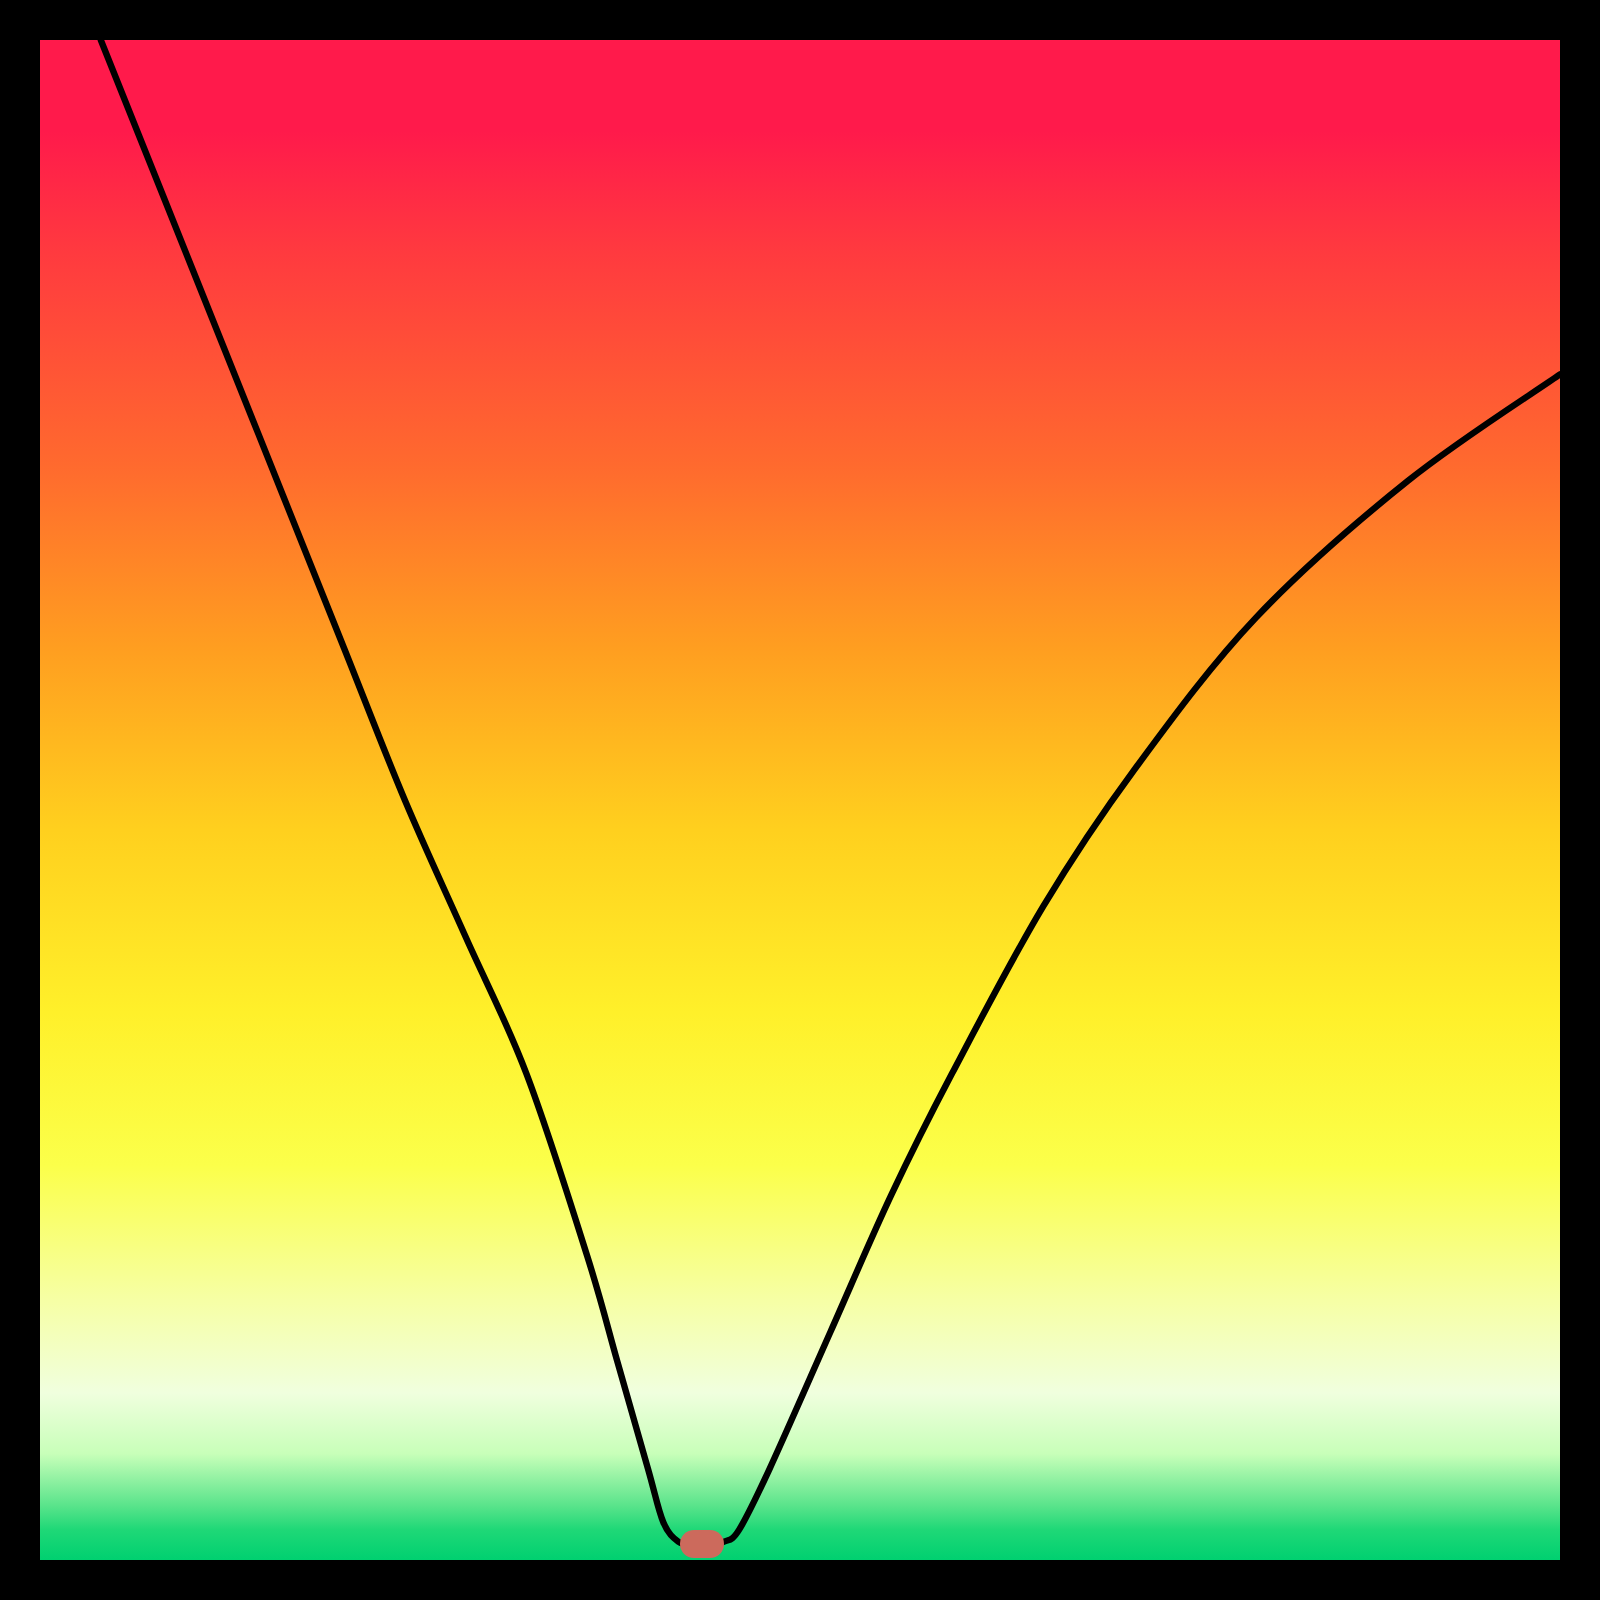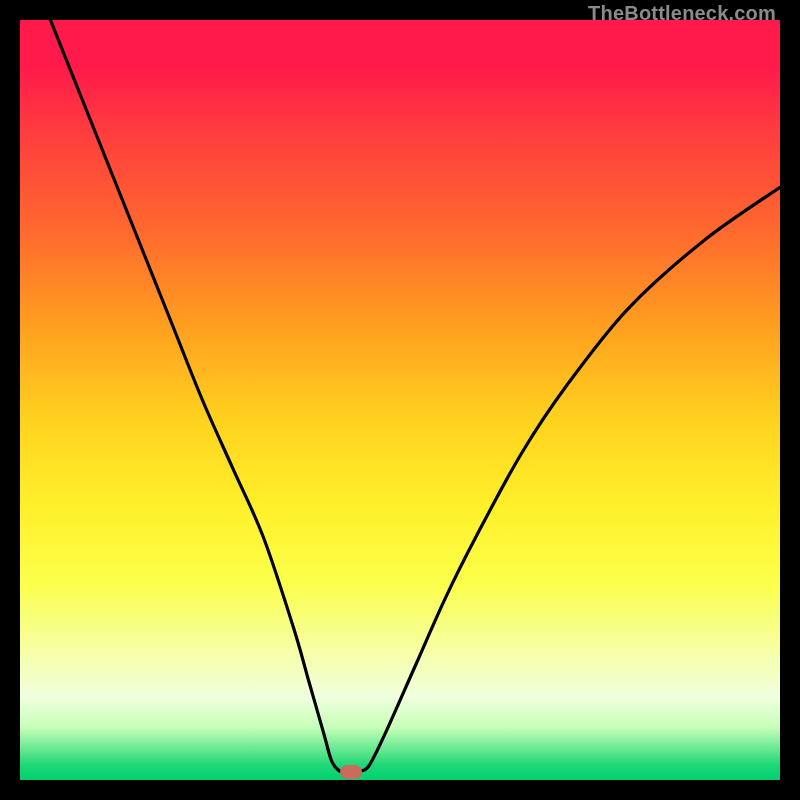--- a/index.html
+++ b/index.html
@@ -58,21 +58,20 @@
     background: #cc6a5c;
     transform: translate(-50%, -50%);
   }
 </style>
 </head>
 <body>
 <div class="frame">
 
   <div class="plot-area"></div>
 
-  <div class="watermark">TheBottleneck.com</div>
 
   <svg class="curve" viewBox="0 0 760 760" preserveAspectRatio="none">
     <path id="curve-path" fill="none" stroke="#000000" stroke-width="3.2" stroke-linecap="round" stroke-linejoin="round" d="M 30.40 0.00 C 35.47 12.67, 50.67 50.67, 60.80 76.00 C 70.93 101.33, 81.07 126.67, 91.20 152.00 C 101.33 177.33, 111.47 202.67, 121.60 228.00 C 131.73 253.33, 141.87 278.67, 152.00 304.00 C 162.13 329.33, 172.27 355.93, 182.40 380.00 C 192.53 404.07, 202.67 425.60, 212.80 448.40 C 222.93 471.20, 233.07 490.20, 243.20 516.80 C 253.33 543.40, 266.00 583.93, 273.60 608.00 C 281.20 632.07, 283.73 643.47, 288.80 661.20 C 293.87 678.93, 300.20 701.10, 304.00 714.40 C 307.80 727.70, 309.07 734.92, 311.60 741.00 C 314.13 747.08, 316.67 748.98, 319.20 750.88 C 321.73 752.78, 324.27 752.15, 326.80 752.40 C 329.33 752.65, 331.87 752.65, 334.40 752.40 C 336.93 752.15, 339.47 752.15, 342.00 750.88 C 344.53 749.61, 345.80 750.88, 349.60 744.80 C 353.40 738.72, 357.20 730.87, 364.80 714.40 C 372.40 697.93, 385.07 668.80, 395.20 646.00 C 405.33 623.20, 415.47 599.13, 425.60 577.60 C 435.73 556.07, 443.33 540.87, 456.00 516.80 C 468.67 492.73, 486.40 458.53, 501.60 433.20 C 516.80 407.87, 529.47 388.87, 547.20 364.80 C 564.93 340.73, 585.20 312.87, 608.00 288.80 C 630.80 264.73, 658.67 240.67, 684.00 220.40 C 709.33 200.13, 747.33 176.07, 760.00 167.20"></path>
   </svg>
 
   <div id="min-marker" class="marker" style="left: 350.6px; top: 772.4px; background: rgb(204, 106, 92);"></div>
 
 </div>
 
 </body></html>

